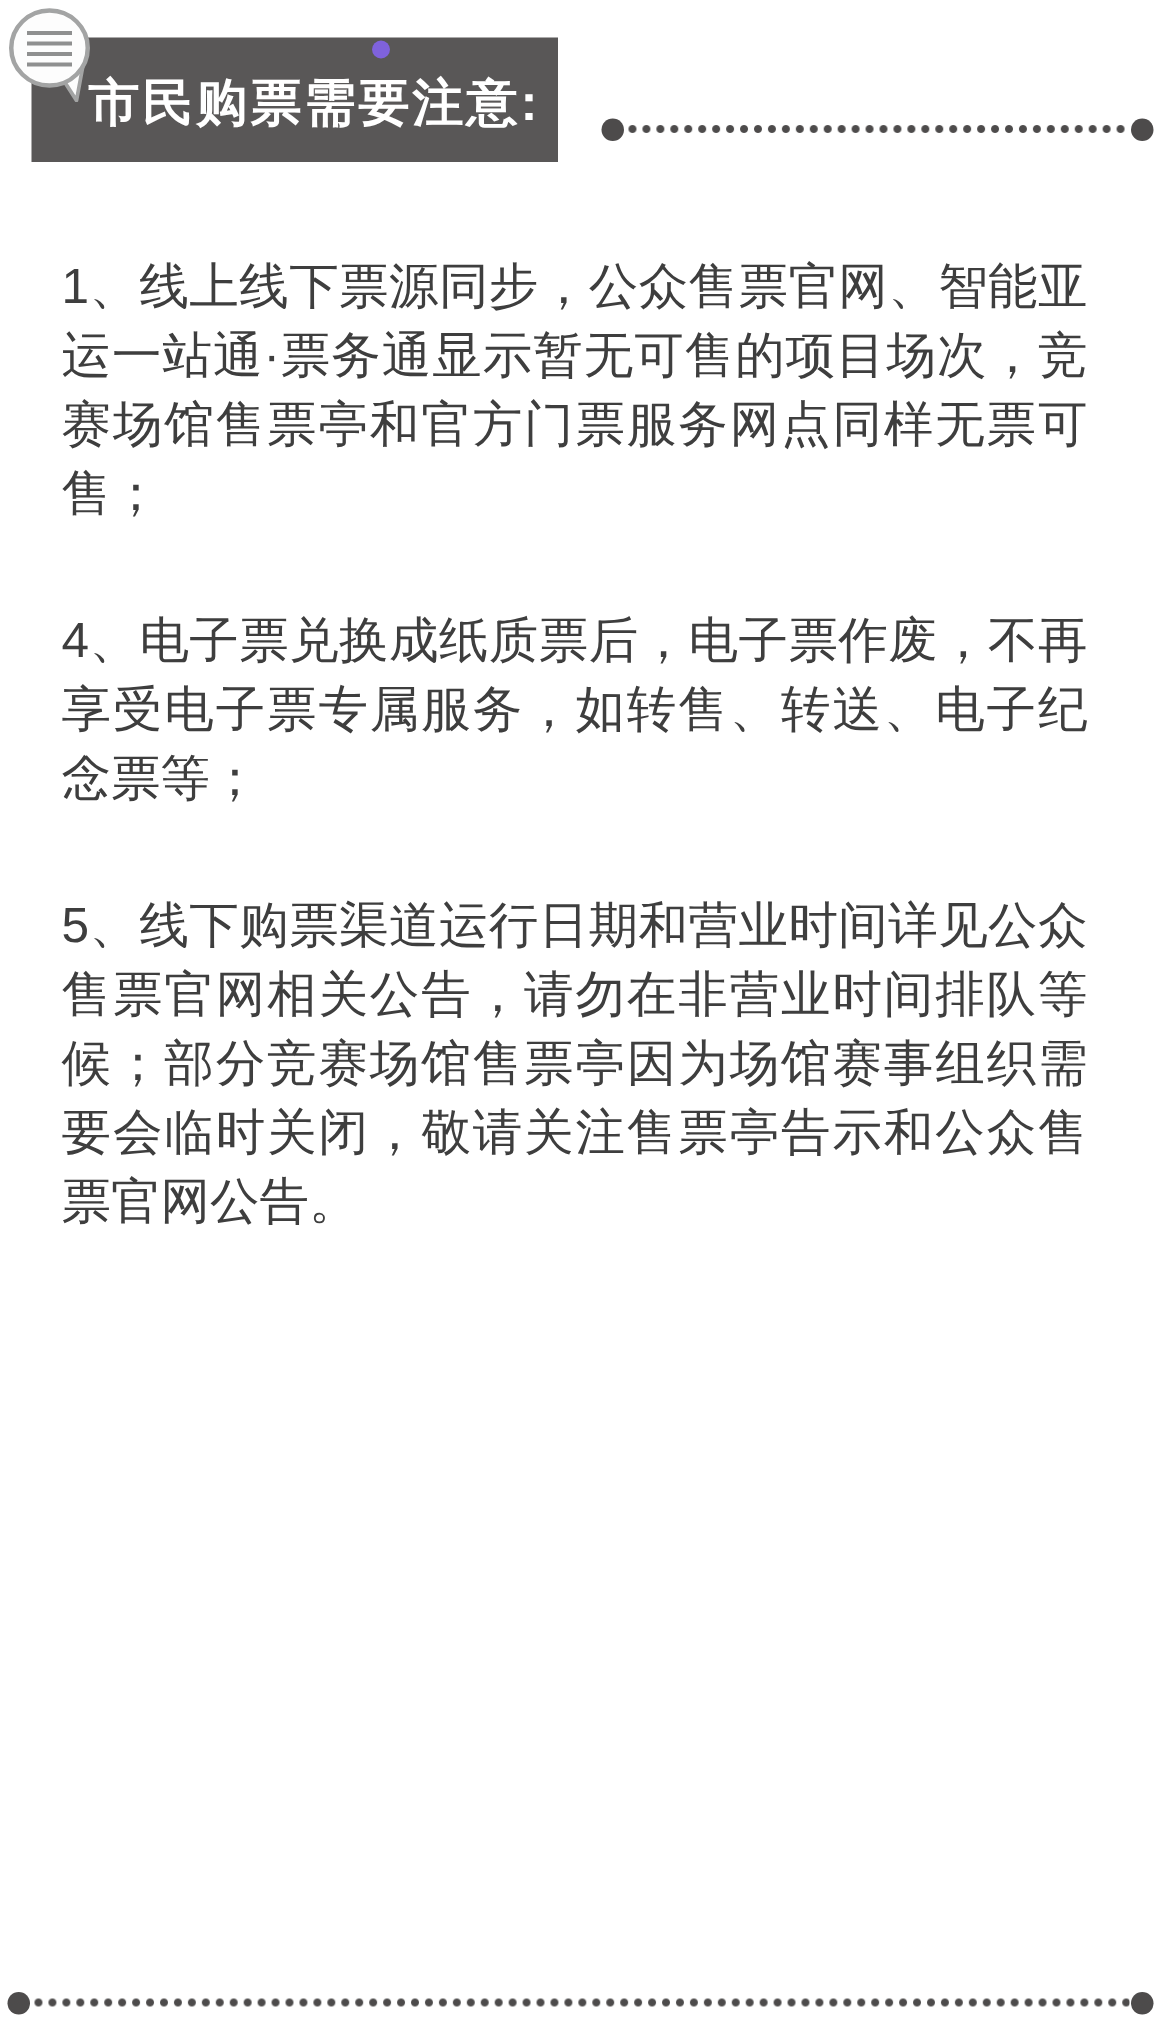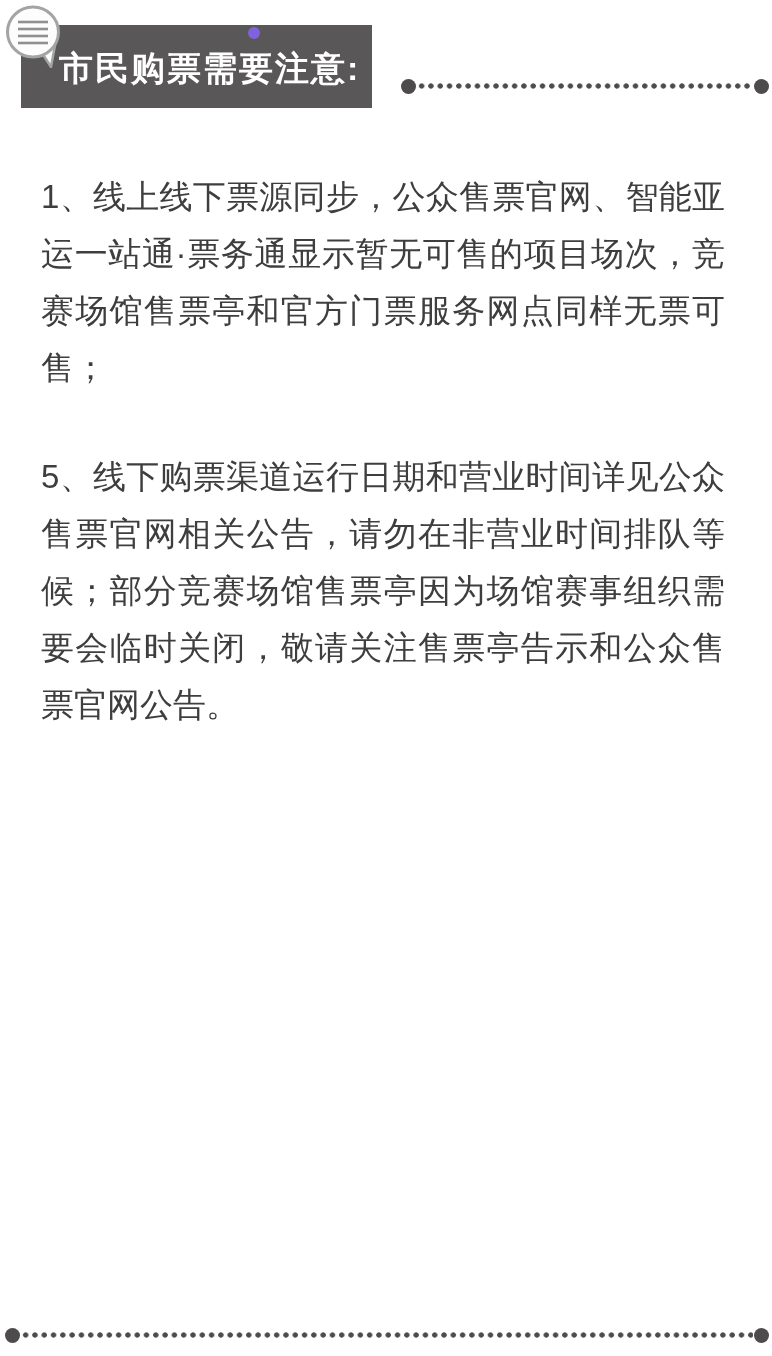--- a/index.html
+++ b/index.html
@@ -75,21 +75,21 @@
 
   
   .content {
     position: absolute;
     left: 41px; right: 47px;
     top: 168px;
     z-index: 1;
   }
   .notice {
     font-size: 33px;
-    line-height: 57px;
+    line-height: 46px;
     color: #3e3e3e;
     text-align: justify;
     text-justify: inter-ideograph;
     margin-bottom: 52px;
   }
   .notice:last-child { margin-bottom: 0; }
 
   
   .watermark {
     position: absolute;
@@ -130,20 +130,21 @@
   <div class="accent-dot" style="background-color: rgb(127, 98, 220);"></div>
 
   <div class="dotline header-line">
     <span class="end-dot left"></span>
     <span class="dots"></span>
     <span class="end-dot right"></span>
   </div>
 
   <div class="content">
     <p class="notice">1、线上线下票源同步，公众售票官网、智能亚运一站通·票务通显示暂无可售的项目场次，竞赛场馆售票亭和官方门票服务网点同样无票可售；</p>
+    <p class="notice">4、电子票兑换成纸质票后，电子票作废，不再享受电子票专属服务，如转售、转送、电子纪念票等；</p>
     <p class="notice">5、线下购票渠道运行日期和营业时间详见公众售票官网相关公告，请勿在非营业时间排队等候；部分竞赛场馆售票亭因为场馆赛事组织需要会临时关闭，敬请关注售票亭告示和公众售票官网公告。</p>
   </div>
 
   <div class="dotline footer-line">
     <span class="end-dot left"></span>
     <span class="dots"></span>
     <span class="end-dot right"></span>
   </div>
 
   <div class="watermark">头条@体坛报</div>

